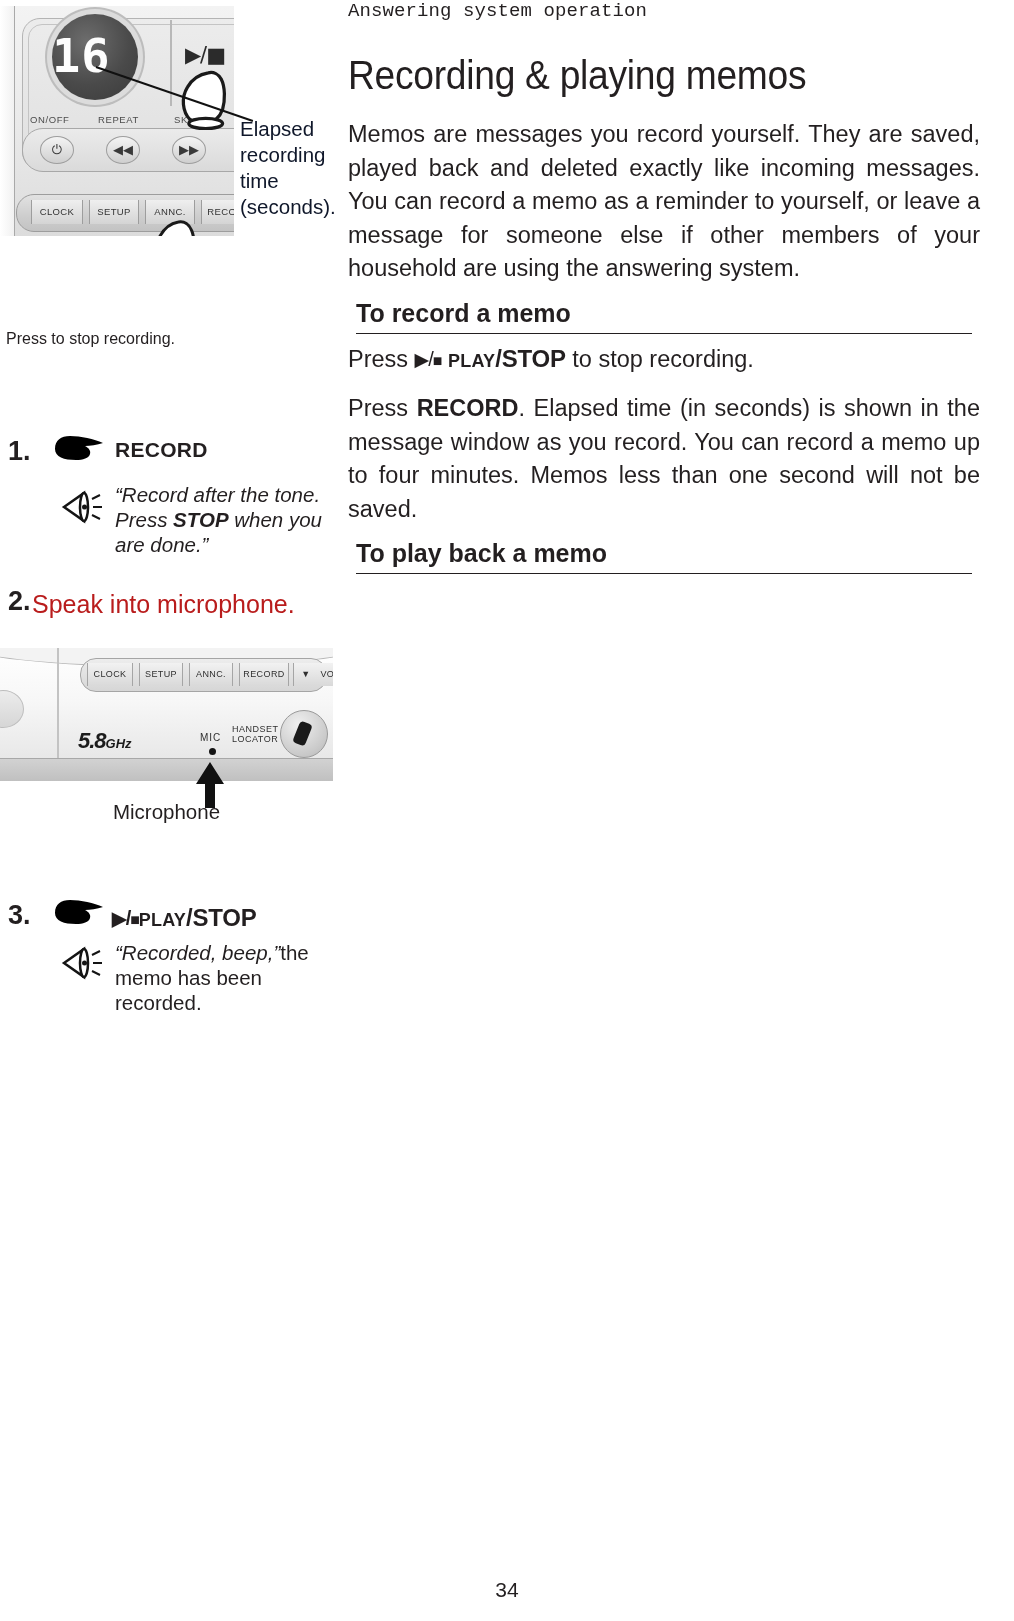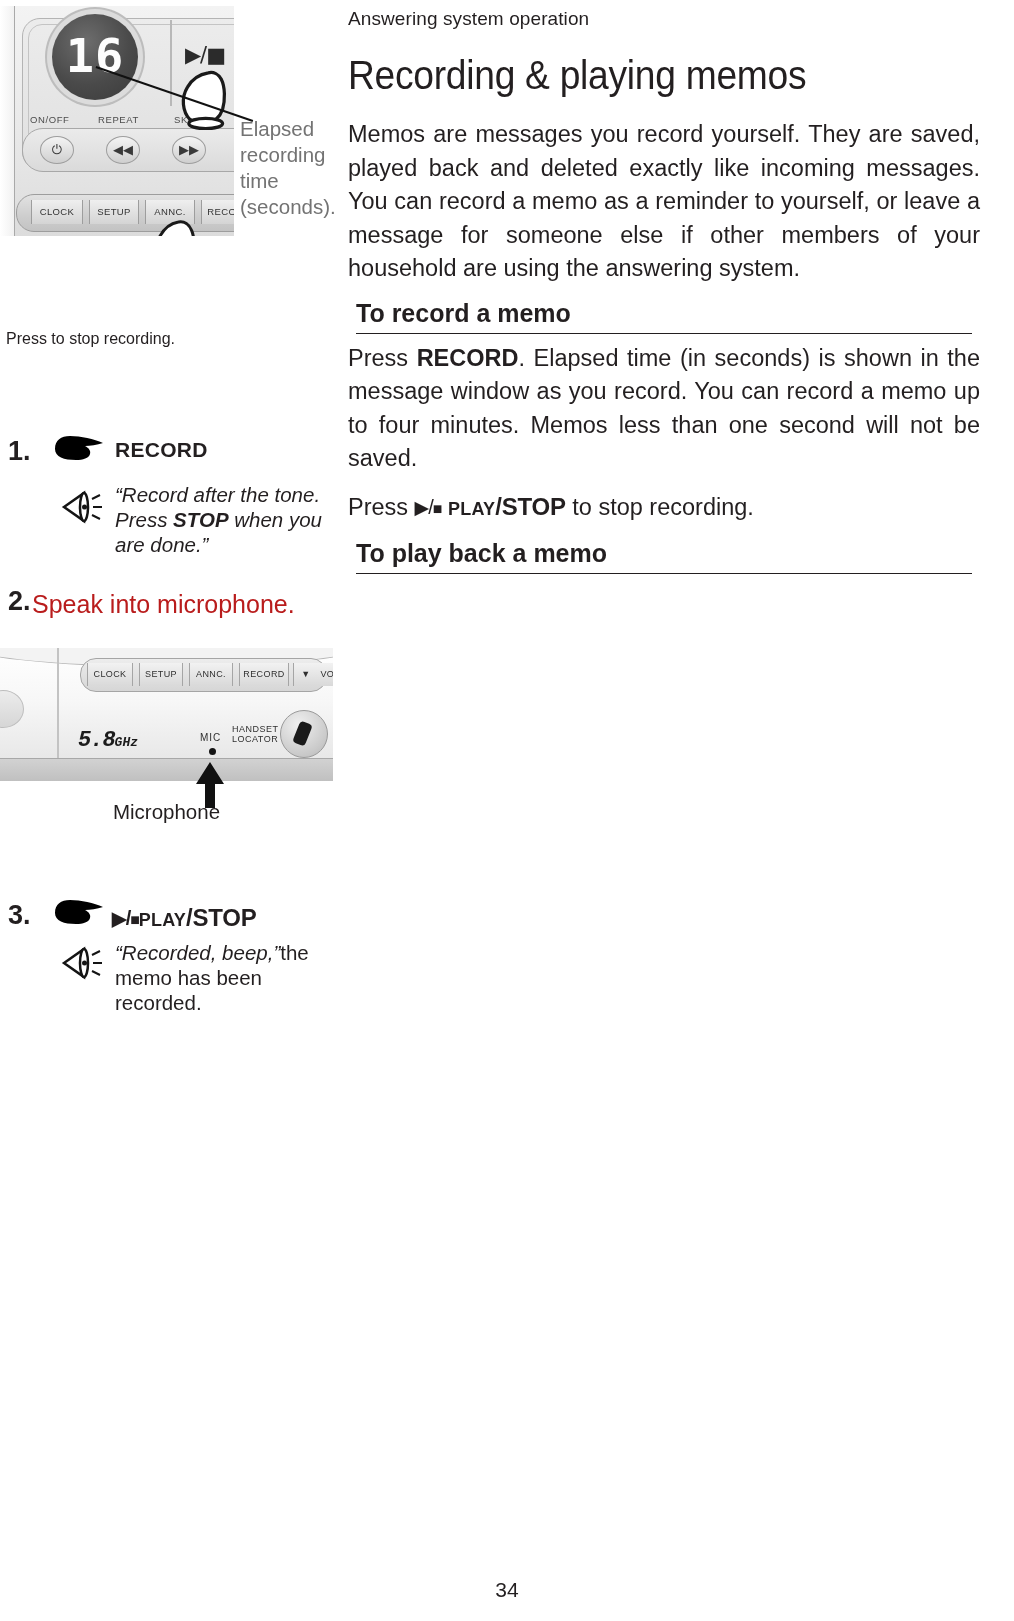--- a/index.html
+++ b/index.html
@@ -14,25 +14,24 @@
     font-family: "DejaVu Sans", sans-serif;
     color: #221f1f;
     overflow: hidden;
   }
 
   
   .running-head {
     position: absolute;
     left: 348px;
     top: 0px;
-    font-family: Liberation Sans, sans-serif;
+    font-family: Liberation Mono, monospace;
     font-size: 19px;
     letter-spacing: .1px;
     color: #231f20;
-    margin-top: 8px;
   }
 
   
   .right-col {
     position: absolute;
     left: 348px;
     top: 52px;
     width: 632px;
   }
   h1.page-title {
@@ -137,21 +136,21 @@
     position: absolute;
     left: 52px; top: 8px;
     width: 86px; height: 86px;
     border-radius: 50%;
     background: radial-gradient(circle at 40% 32%, #6d6d6d 0%, #4a4a4a 55%, #3a3a3a 100%);
     box-shadow: 0 0 0 5px #dcdcdc, 0 0 0 7px #bdbdbd;
   }
   .lcd-digits {
     position: absolute;
     left: 0; right: 0; top: 17px;
-    text-align: center;
+    text-align: left;
     color: #fdfdfd;
     font-family: "DejaVu Sans Mono", monospace;
     font-size: 47px;
     font-weight: bold;
     letter-spacing: 1px;
     line-height: 50px;
   }
   .play-stop-key {
     position: absolute;
     left: 176px; top: 14px;
@@ -227,21 +226,21 @@
     transform-origin: left center;
   }
   .callout-top {
     position: absolute;
     left: 240px;
     top: 116px;
     width: 100px;
     font-family: "Liberation Sans", sans-serif;
     font-size: 20.5px;
     line-height: 26px;
-    color: #737373;
+    color: #0f172a;
   }
   .caption-stop {
     position: absolute;
     left: 6px;
     top: 330px;
     font-family: "Liberation Sans", sans-serif;
     font-size: 16px;
     color: #231f20;
   }
 
@@ -323,21 +322,21 @@
   .photo-mid .lbar .seg {
     position: absolute; top: 4px; height: 23px;
     border-left: 1.3px solid #a5a5a5; border-right: 1.3px solid #a5a5a5;
     background: linear-gradient(180deg,#f2f2f2 0%,#d9d9d9 100%);
     font-family: "Liberation Sans", sans-serif;
     font-size: 9px; letter-spacing: .4px; color: #2f2f2f;
     text-align: center; line-height: 23px;
   }
   .photo-mid .ghz {
     position: absolute; left: 78px; top: 80px;
-    font-family: Liberation Mono, monospace;
+    font-family: Liberation Sans, sans-serif;
     font-weight: bold; font-style: italic;
     font-size: 22px; color: #1c1c1c; letter-spacing: -1px;
   }
   .photo-mid .ghz .unit { font-size: 13px; letter-spacing: 0; }
   .photo-mid .mic-label {
     position: absolute; left: 200px; top: 84px;
     font-family: Liberation Sans, sans-serif;
     font-size: 10px; letter-spacing: 1px; color: #2f2f2f;
   }
   .photo-mid .mic-dot {
@@ -534,22 +533,22 @@
 </div>
 
 <div class="right-col">
 
   <h1 class="page-title">Recording &amp; playing memos</h1>
 
   <p class="body">Memos are messages you record yourself. They are saved, played back and deleted exactly like incoming messages. You can record a memo as a reminder to yourself, or leave a message for someone else if other members of your household are using the answering system.</p>
 
   <h2 class="sub sub-gap-top">To record a memo</h2>
 
+  <p class="body last"><span>Press </span><span class="ps"><span class="glyphs"><span class="tri">▶</span><span>/</span><span class="sq">■</span></span> <span class="lbl-small">PLAY</span><span class="lbl-big">/</span><span class="lbl-big">STOP</span></span><span> to stop recording.</span></p>
+
   <p class="body after-rule"><span>Press </span><b class="key">RECORD</b><span>. Elapsed time (in seconds) is shown in the message window as you record. You can record a memo up to four minutes. Memos less than one second will not be saved.</span></p>
 
-  <p class="body last"><span>Press </span><span class="ps"><span class="glyphs"><span class="tri">▶</span><span>/</span><span class="sq">■</span></span> <span class="lbl-small">PLAY</span><span class="lbl-big">/</span><span class="lbl-big">STOP</span></span><span> to stop recording.</span></p>
-
   <h2 class="sub sub-gap-top">To play back a memo</h2>
 
 
 </div>
 
 <div class="page-num">34</div>
 
 </body></html>

